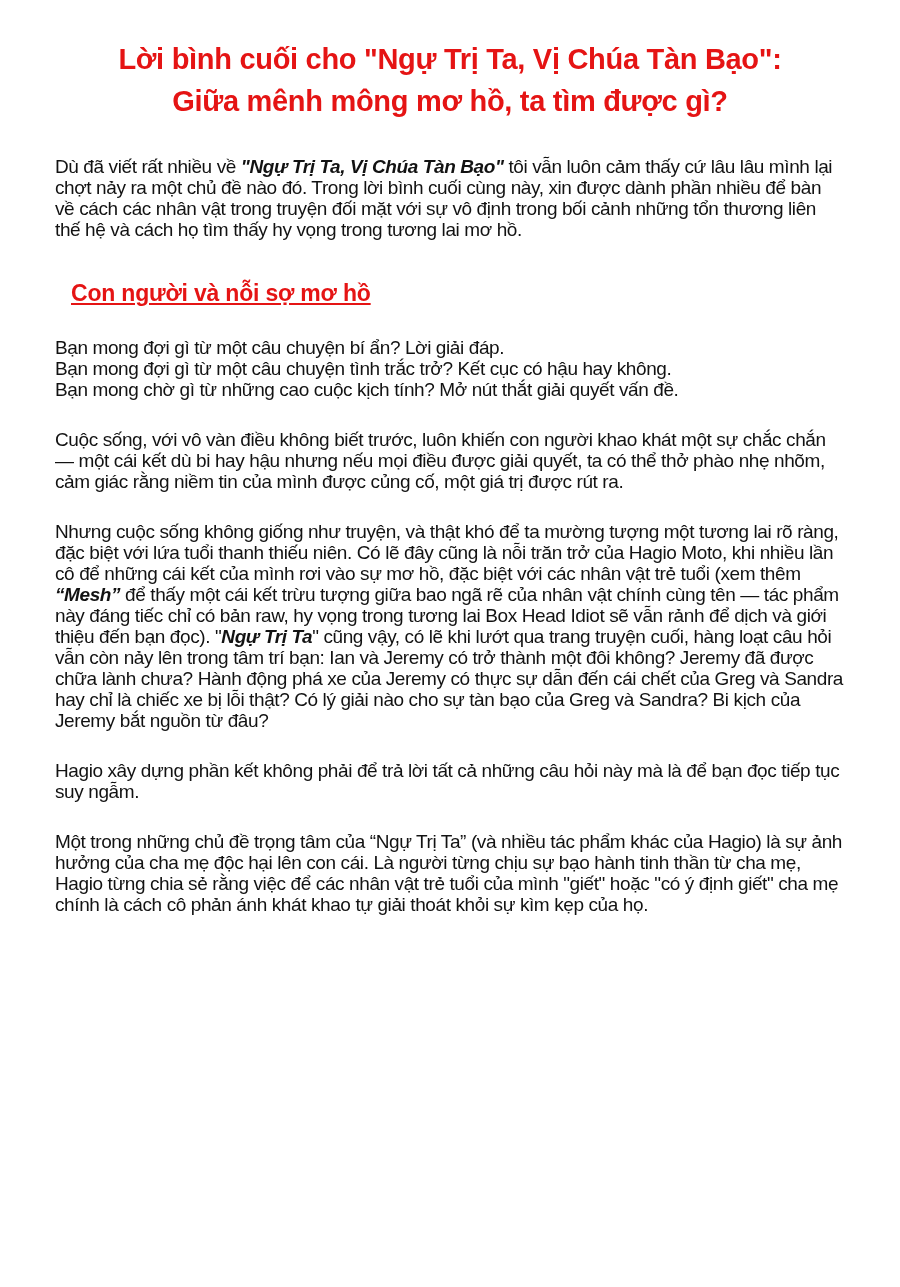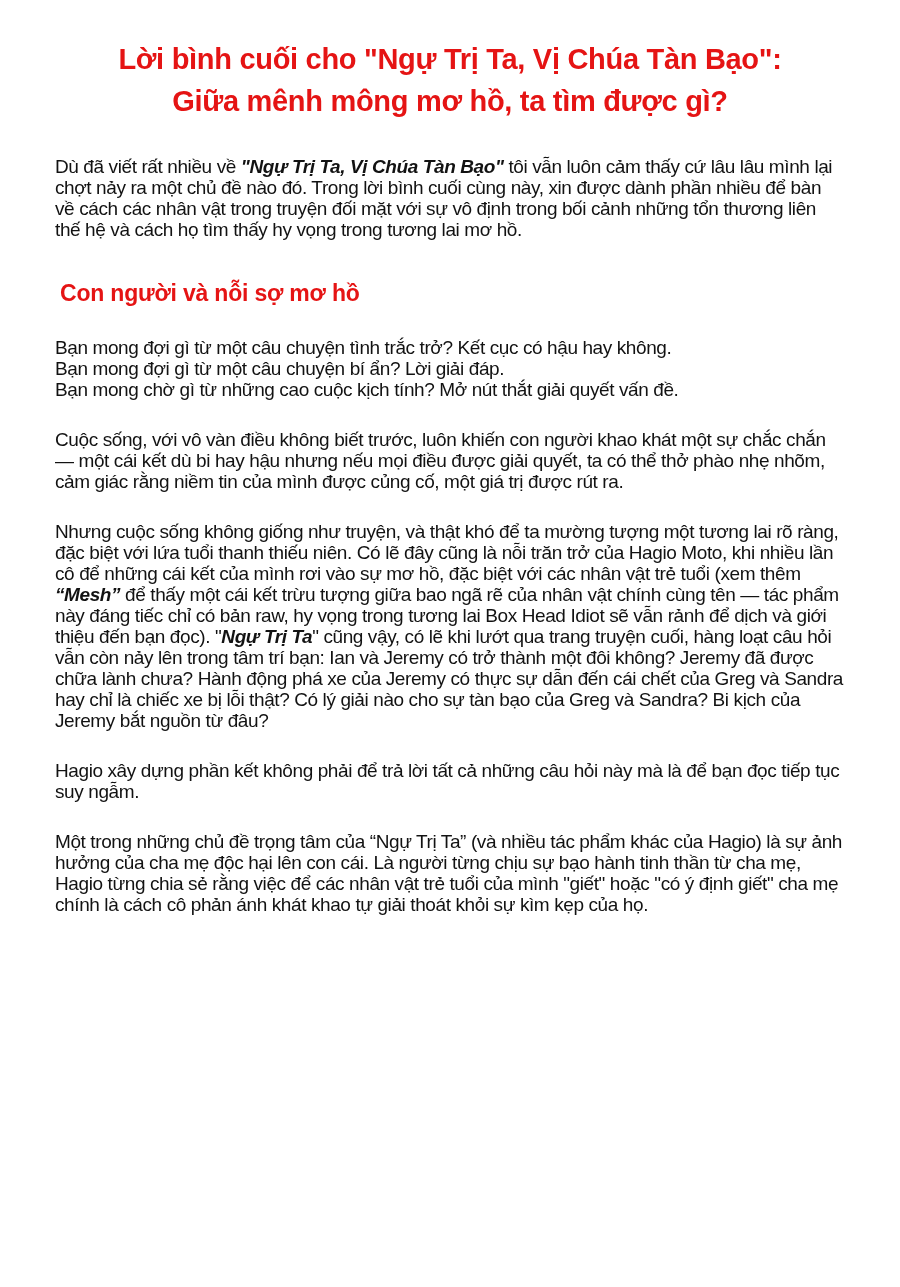--- a/index.html
+++ b/index.html
@@ -33,21 +33,22 @@
     margin: 29px 0 0 0;
   }
   .para.first { margin-top: 34px; }
   .qa-block { margin-top: 29px; }
   .section-heading {
     color: var(--accent);
     font-weight: bold;
     font-size: 23px;
     line-height: 30px;
     letter-spacing: -0.2px;
-    margin: 38px 0 0 5px;
+    margin: 38px 0 0 16px;
+    text-decoration: underline;
   }
   .ref {
     font-weight: bold;
     font-style: italic;
   }
 </style>
 </head>
 <body>
 
 <div class="page">
@@ -55,22 +56,22 @@
   <div class="doc-title">
     <div>Lời bình cuối cho "Ngự Trị Ta, Vị Chúa Tàn Bạo":</div>
     <div>Giữa mênh mông mơ hồ, ta tìm được gì?</div>
   </div>
 
   <p class="body-text para first"><span>Dù đã viết rất nhiều về </span><span class="ref">"Ngự Trị Ta, Vị Chúa Tàn Bạo"</span><span> tôi vẫn luôn cảm thấy cứ lâu lâu mình lại chợt nảy ra một chủ đề nào đó. Trong lời bình cuối cùng này, xin được dành phần nhiều để bàn về cách các nhân vật trong truyện đối mặt với sự vô định trong bối cảnh những tổn thương liên thế hệ và cách họ tìm thấy hy vọng trong tương lai mơ hồ.</span></p>
 
   <h2 class="section-heading">Con người và nỗi sợ mơ hồ</h2>
 
   <div class="body-text qa-block">
+    <div>Bạn mong đợi gì từ một câu chuyện bí ẩn? Lời giải đáp.</div>
     <div>Bạn mong đợi gì từ một câu chuyện tình trắc trở? Kết cục có hậu hay không.</div>
-    <div>Bạn mong đợi gì từ một câu chuyện bí ẩn? Lời giải đáp.</div>
     <div>Bạn mong chờ gì từ những cao cuộc kịch tính? Mở nút thắt giải quyết vấn đề.</div>
   </div>
 
   <p class="body-text para">Cuộc sống, với vô vàn điều không biết trước, luôn khiến con người khao khát một sự chắc chắn — một cái kết dù bi hay hậu nhưng nếu mọi điều được giải quyết, ta có thể thở phào nhẹ nhõm, cảm giác rằng niềm tin của mình được củng cố, một giá trị được rút ra.</p>
 
   <p class="body-text para"><span>Nhưng cuộc sống không giống như truyện, và thật khó để ta mường tượng một tương lai rõ ràng, đặc biệt với lứa tuổi thanh thiếu niên. Có lẽ đây cũng là nỗi trăn trở của Hagio Moto, khi nhiều lần cô để những cái kết của mình rơi vào sự mơ hồ, đặc biệt với các nhân vật trẻ tuổi (xem thêm </span><span class="ref">“Mesh”</span><span> để thấy một cái kết trừu tượng giữa bao ngã rẽ của nhân vật chính cùng tên — tác phẩm này đáng tiếc chỉ có bản raw, hy vọng trong tương lai Box Head Idiot sẽ vẫn rảnh để dịch và giới thiệu đến bạn đọc). "</span><span class="ref">Ngự Trị Ta</span><span>" cũng vậy, có lẽ khi lướt qua trang truyện cuối, hàng loạt câu hỏi vẫn còn nảy lên trong tâm trí bạn: Ian và Jeremy có trở thành một đôi không? Jeremy đã được chữa lành chưa? Hành động phá xe của Jeremy có thực sự dẫn đến cái chết của Greg và Sandra hay chỉ là chiếc xe bị lỗi thật? Có lý giải nào cho sự tàn bạo của Greg và Sandra? Bi kịch của Jeremy bắt nguồn từ đâu?</span></p>
 
   <p class="body-text para">Hagio xây dựng phần kết không phải để trả lời tất cả những câu hỏi này mà là để bạn đọc tiếp tục suy ngẫm.</p>
 
 

